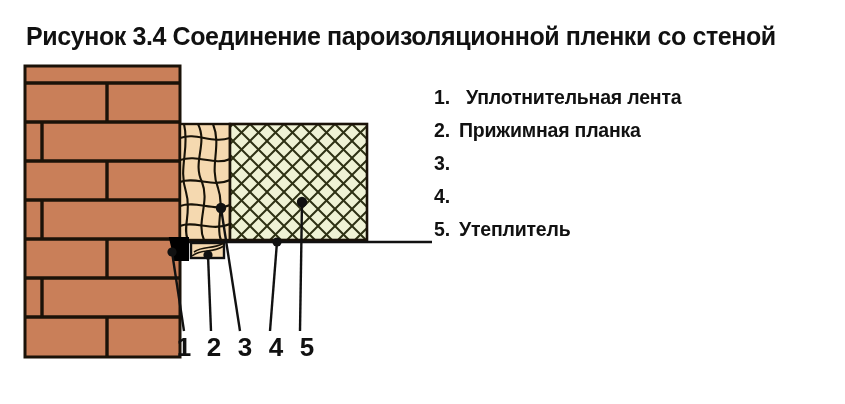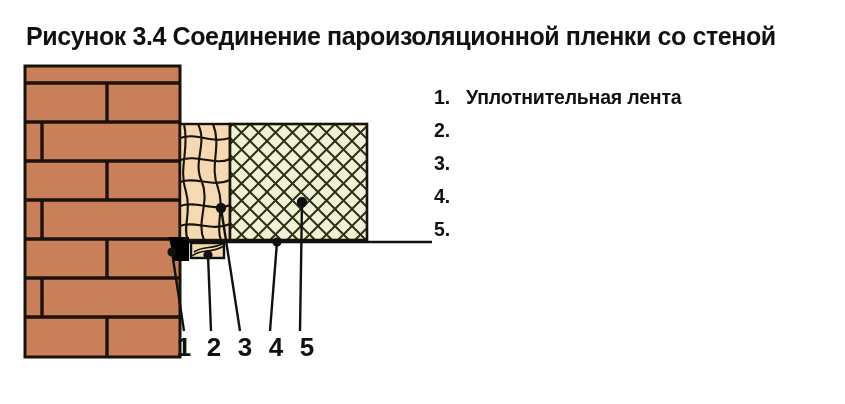--- a/index.html
+++ b/index.html
@@ -158,25 +158,27 @@
     </svg>
   </div>
 
   <div id="legend">
     <div class="legend-item wide">
       <span class="legend-num">1.</span>
       <span class="legend-label">Уплотнительная лента</span>
     </div>
     <div class="legend-item">
       <span class="legend-num">2.</span>
+      <span class="legend-label">Прижимная планка</span>
     </div>
     <div class="legend-item">
       <span class="legend-num">3.</span>
     </div>
     <div class="legend-item">
       <span class="legend-num">4.</span>
     </div>
     <div class="legend-item">
       <span class="legend-num">5.</span>
+      <span class="legend-label">Утеплитель</span>
     </div>
   </div>
 
 </div>
 
 </body></html>

